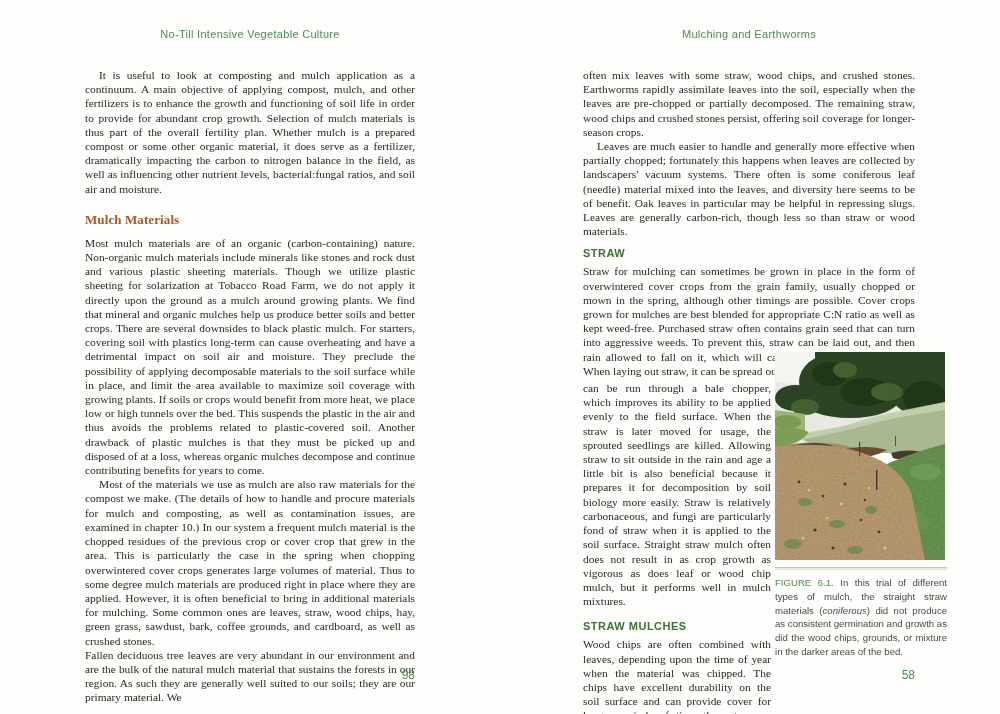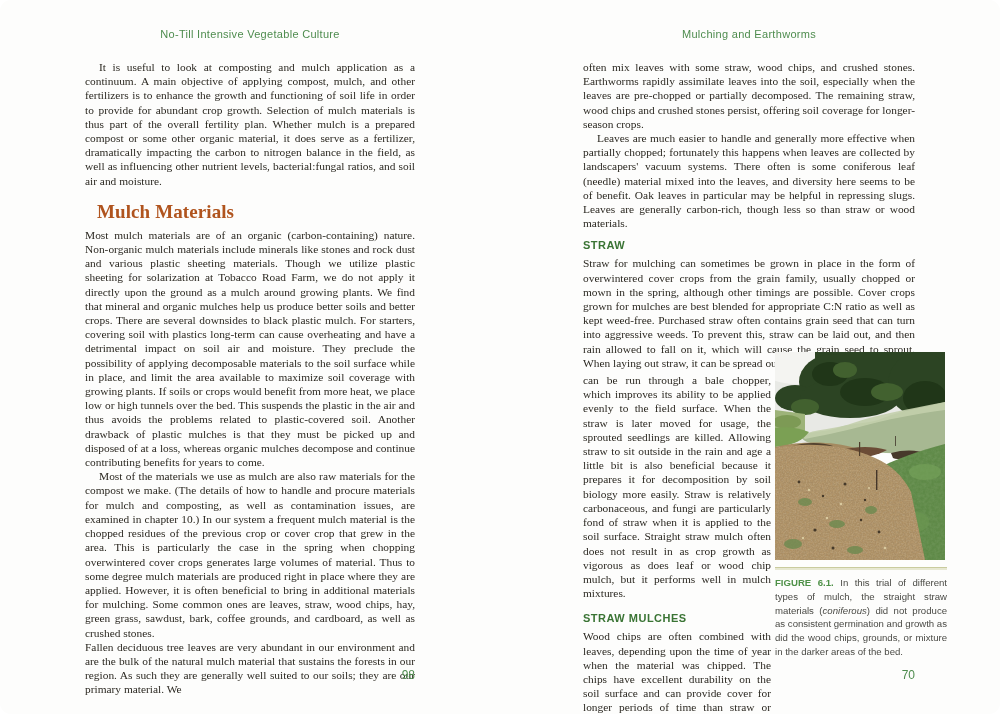--- a/index.html
+++ b/index.html
@@ -13,25 +13,25 @@
   .running-head{
     font-family:"Liberation Sans",sans-serif;font-size:11px;line-height:12px;
     letter-spacing:.3px;text-align:center;color:var(--running-head-green,#4e8c4e);
   }
   .body{
     font-family:"Liberation Serif",serif;font-size:11.4px;line-height:14.2px;
     text-align:justify;color:var(--body-text,#2b2821);margin:0;
     -webkit-hyphens:auto;hyphens:auto;
   }
   .indent{text-indent:14px;}
-  .first-para{margin-top:20px;}
+  .first-para{margin-top:28px;}
   .chapter-heading{
-    font-family:"Liberation Serif",serif;font-weight:700;font-size:19px;
+    font-family:"Liberation Serif",serif;font-weight:700;font-size:13px;
     line-height:22px;color:var(--section-heading-orange,#b0541e);
-    margin:13px 0 5px 12px;letter-spacing:.1px;
+    margin:13px 0 5px 0;letter-spacing:.1px;
   }
   .sub-heading{
     font-family:Liberation Sans, sans-serif;font-weight:700;font-size:11px;
     line-height:13px;letter-spacing:.5px;color:var(--subheading-green,#3a7434);
     margin:9px 0 4px 0;
   }
   .narrow{width:188px;}
   .page-number{
     position:absolute;left:0;right:0;top:640px;text-align:right;
     font-family:"Liberation Sans",sans-serif;font-size:12px;
@@ -41,21 +41,21 @@
   .photo{display:block;width:170px;height:208px;}
   .figure-rule{
     margin-top:7px;height:2px;background:#e7e8d2;
     border-top:1px solid var(--figure-rule,#c9cb9e);
   }
   .caption{
     margin-top:6px;font-family:"Liberation Sans",sans-serif;
     font-size:9.6px;line-height:13.8px;text-align:justify;
     color:var(--caption-text,#4a4a45);
   }
-  .cap-label{color:var(--figure-label-green,#4f9148);font-weight:700;}
+  .cap-label{color:var(--figure-label-green,#4f9148);font-weight:400;}
   .caption em{font-style:italic;}
 </style>
 </head>
 <body>
 
 <div class="canvas">
 
   <div class="page page-left">
     <div class="running-head">No-Till Intensive Vegetable Culture</div>
     <p class="body indent first-para">It is useful to look at composting and mulch application as a continuum. A main objective of applying compost, mulch, and other fertilizers is to enhance the growth and functioning of soil life in order to provide for abundant crop growth. Selection of mulch materials is thus part of the overall fertility plan. Whether mulch is a prepared compost or some other organic material, it does serve as a fertilizer, dramatically impacting the carbon to nitrogen balance in the field, as well as influencing other nutrient levels, bacterial:fungal ratios, and soil air and moisture.</p>
@@ -68,21 +68,21 @@
 
   <div class="page page-right">
     <div class="running-head">Mulching and Earthworms</div>
     <p class="body first-para">often mix leaves with some straw, wood chips, and crushed stones. Earthworms rapidly assimilate leaves into the soil, especially when the leaves are pre-chopped or partially decomposed. The remaining straw, wood chips and crushed stones persist, offering soil coverage for longer-season crops.</p>
     <p class="body indent">Leaves are much easier to handle and generally more effective when partially chopped; fortunately this happens when leaves are collected by landscapers' vacuum systems. There often is some coniferous leaf (needle) material mixed into the leaves, and diversity here seems to be of benefit. Oak leaves in particular may be helpful in repressing slugs. Leaves are generally carbon-rich, though less so than straw or wood materials.</p>
     <h2 class="sub-heading">STRAW</h2>
     <p class="body">Straw for mulching can sometimes be grown in place in the form of overwintered cover crops from the grain family, usually chopped or mown in the spring, although other timings are possible. Cover crops grown for mulches are best blended for appropriate C:N ratio as well as kept weed-free. Purchased straw often contains grain seed that can turn into aggressive weeds. To prevent this, straw can be laid out, and then rain allowed to fall on it, which will cause the grain seed to sprout. When laying out straw, it can be spread out by hand, or bales</p>
     <p class="body narrow" style="margin-top:3px;">can be run through a bale chopper, which improves its ability to be applied evenly to the field surface. When the straw is later moved for usage, the sprouted seedlings are killed. Allowing straw to sit outside in the rain and age a little bit is also beneficial because it prepares it for decomposition by soil biology more easily. Straw is relatively carbonaceous, and fungi are particularly fond of straw when it is applied to the soil surface. Straight straw mulch often does not result in as crop growth as vigorous as does leaf or wood chip mulch, but it performs well in mulch mixtures.</p>
     <h2 class="sub-heading narrow" style="margin-top:12px;">STRAW MULCHES</h2>
     <p class="body narrow">Wood chips are often combined with leaves, depending upon the time of year when the material was chipped. The chips have excellent durability on the soil surface and can provide cover for longer periods of time than straw or leaves. Wood chips</p>
-    <div class="page-number">70</div>
+    <div class="page-number">58</div>
   </div>
 
   <figure class="figure">
     <svg class="photo" viewBox="0 0 170 208" width="170" height="208" xmlns="http://www.w3.org/2000/svg">
       <defs>
         <filter id="fnD" x="0%" y="0%" width="100%" height="100%">
           <feTurbulence type="fractalNoise" baseFrequency="0.5" numOctaves="3" seed="11"></feTurbulence>
           <feColorMatrix type="matrix" values="0 0 0 0 0.27  0 0 0 0 0.21  0 0 0 0 0.13  0.9 0 0 0 -0.15"></feColorMatrix>
         </filter>
         <filter id="fnL" x="0%" y="0%" width="100%" height="100%">

